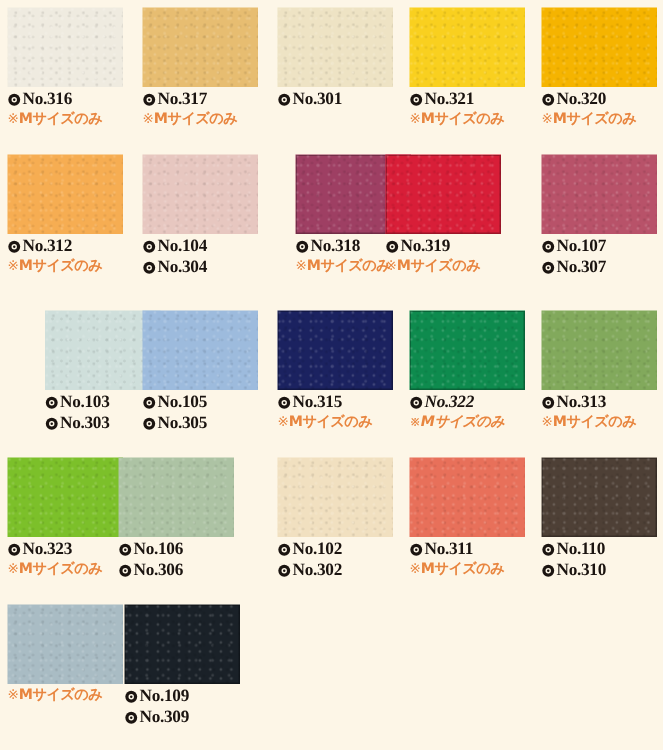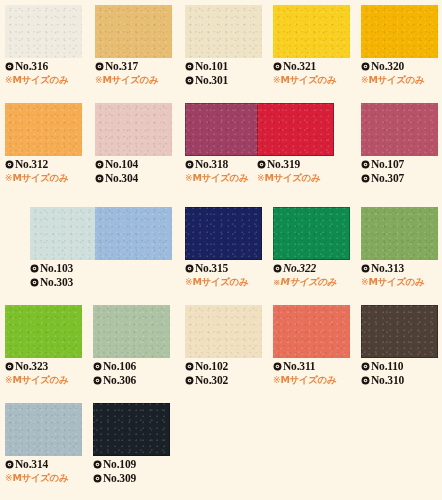--- a/index.html
+++ b/index.html
@@ -153,28 +153,20 @@
         <div class="swatch-chip" style="background: rgb(238, 227, 196);">
           <div class="chip-texture"></div>
         </div>
         <div class="label-block">
           <div class="label-line">
             <svg viewBox="0 0 10 10" class="bullet-icon">
               <circle cx="5" cy="5" r="4.4" fill="#1b1410"></circle>
               <circle cx="5" cy="5" r="2.0" fill="#fdf6e7"></circle>
               <circle cx="5" cy="5" r="0.9" fill="#1b1410"></circle>
             </svg>
-            <span class="code-text">No.101</span>
-          </div>
-          <div class="label-line">
-            <svg viewBox="0 0 10 10" class="bullet-icon">
-              <circle cx="5" cy="5" r="4.4" fill="#1b1410"></circle>
-              <circle cx="5" cy="5" r="2.0" fill="#fdf6e7"></circle>
-              <circle cx="5" cy="5" r="0.9" fill="#1b1410"></circle>
-            </svg>
             <span class="code-text">No.301</span>
           </div>
         </div>
       </div>
       <div class="swatch-cell" style="left: 268px;">
         <div class="swatch-chip" style="background: rgb(249, 208, 31);">
           <div class="chip-texture"></div>
         </div>
         <div class="label-block">
           <div class="label-line">
@@ -247,21 +239,21 @@
           <div class="label-line">
             <svg viewBox="0 0 10 10" class="bullet-icon">
               <circle cx="5" cy="5" r="4.4" fill="#1b1410"></circle>
               <circle cx="5" cy="5" r="2.0" fill="#fdf6e7"></circle>
               <circle cx="5" cy="5" r="0.9" fill="#1b1410"></circle>
             </svg>
             <span class="code-text">No.304</span>
           </div>
         </div>
       </div>
-      <div class="swatch-cell" style="left: 180px;">
+      <div class="swatch-cell" style="left: 192px;">
         <div class="swatch-chip bordered" style="background: rgb(158, 63, 99);">
           <div class="chip-texture"></div>
         </div>
         <div class="label-block">
           <div class="label-line">
             <svg viewBox="0 0 10 10" class="bullet-icon">
               <circle cx="5" cy="5" r="4.4" fill="#1b1410"></circle>
               <circle cx="5" cy="5" r="2.0" fill="#fdf6e7"></circle>
               <circle cx="5" cy="5" r="0.9" fill="#1b1410"></circle>
             </svg>
@@ -337,20 +329,38 @@
               <circle cx="5" cy="5" r="0.9" fill="#1b1410"></circle>
             </svg>
             <span class="code-text">No.303</span>
           </div>
         </div>
       </div>
       <div class="swatch-cell" style="left: 90px;">
         <div class="swatch-chip" style="background: rgb(157, 187, 221);">
           <div class="chip-texture"></div>
         </div>
+        <div class="label-block">
+          <div class="label-line">
+            <svg viewBox="0 0 10 10" class="bullet-icon">
+              <circle cx="5" cy="5" r="4.4" fill="#1b1410"></circle>
+              <circle cx="5" cy="5" r="2.0" fill="#fdf6e7"></circle>
+              <circle cx="5" cy="5" r="0.9" fill="#1b1410"></circle>
+            </svg>
+            <span class="code-text">No.105</span>
+          </div>
+          <div class="label-line">
+            <svg viewBox="0 0 10 10" class="bullet-icon">
+              <circle cx="5" cy="5" r="4.4" fill="#1b1410"></circle>
+              <circle cx="5" cy="5" r="2.0" fill="#fdf6e7"></circle>
+              <circle cx="5" cy="5" r="0.9" fill="#1b1410"></circle>
+            </svg>
+            <span class="code-text">No.305</span>
+          </div>
+        </div>
       </div>
       <div class="swatch-cell" style="left: 180px;">
         <div class="swatch-chip bordered" style="background: rgb(27, 34, 96);">
           <div class="chip-texture"></div>
         </div>
         <div class="label-block">
           <div class="label-line">
             <svg viewBox="0 0 10 10" class="bullet-icon">
               <circle cx="5" cy="5" r="4.4" fill="#1b1410"></circle>
               <circle cx="5" cy="5" r="2.0" fill="#fdf6e7"></circle>
@@ -416,21 +426,21 @@
               <circle cx="5" cy="5" r="0.9" fill="#1b1410"></circle>
             </svg>
             <span class="code-text">No.323</span>
           </div>
           <div class="note-line">
             <span class="note-mark">※</span>
             <span class="note-text">Mサイズのみ</span>
           </div>
         </div>
       </div>
-      <div class="swatch-cell" style="left: 88px;">
+      <div class="swatch-cell" style="left: 74px;">
         <div class="swatch-chip" style="background: rgb(173, 195, 164);">
           <div class="chip-texture"></div>
         </div>
         <div class="label-block">
           <div class="label-line">
             <svg viewBox="0 0 10 10" class="bullet-icon">
               <circle cx="5" cy="5" r="4.4" fill="#1b1410"></circle>
               <circle cx="5" cy="5" r="2.0" fill="#fdf6e7"></circle>
               <circle cx="5" cy="5" r="0.9" fill="#1b1410"></circle>
             </svg>
@@ -511,35 +521,27 @@
           </div>
         </div>
       </div>
     </div>
     <div class="swatch-row" style="top: 398px;">
       <div class="swatch-cell" style="left: 0px;">
         <div class="swatch-chip" style="background: rgb(169, 188, 196);">
           <div class="chip-texture"></div>
         </div>
         <div class="label-block">
-          <div class="label-line">
-            <svg viewBox="0 0 10 10" class="bullet-icon">
-              <circle cx="5" cy="5" r="4.4" fill="#1b1410"></circle>
-              <circle cx="5" cy="5" r="2.0" fill="#fdf6e7"></circle>
-              <circle cx="5" cy="5" r="0.9" fill="#1b1410"></circle>
-            </svg>
-            <span class="code-text">No.314</span>
-          </div>
-          <div class="note-line">
-            <span class="note-mark">※</span>
-            <span class="note-text">Mサイズのみ</span>
-          </div>
-        </div>
-      </div>
-      <div class="swatch-cell" style="left: 88px; text-align: center;">
+          <div class="note-line">
+            <span class="note-mark">※</span>
+            <span class="note-text">Mサイズのみ</span>
+          </div>
+        </div>
+      </div>
+      <div class="swatch-cell" style="left: 78px; text-align: center;">
         <div class="swatch-chip bordered" style="background: rgb(26, 33, 40);">
           <div class="chip-texture"></div>
         </div>
         <div class="label-block">
           <div class="label-line">
             <svg viewBox="0 0 10 10" class="bullet-icon">
               <circle cx="5" cy="5" r="4.4" fill="#1b1410"></circle>
               <circle cx="5" cy="5" r="2.0" fill="#fdf6e7"></circle>
               <circle cx="5" cy="5" r="0.9" fill="#1b1410"></circle>
             </svg>

